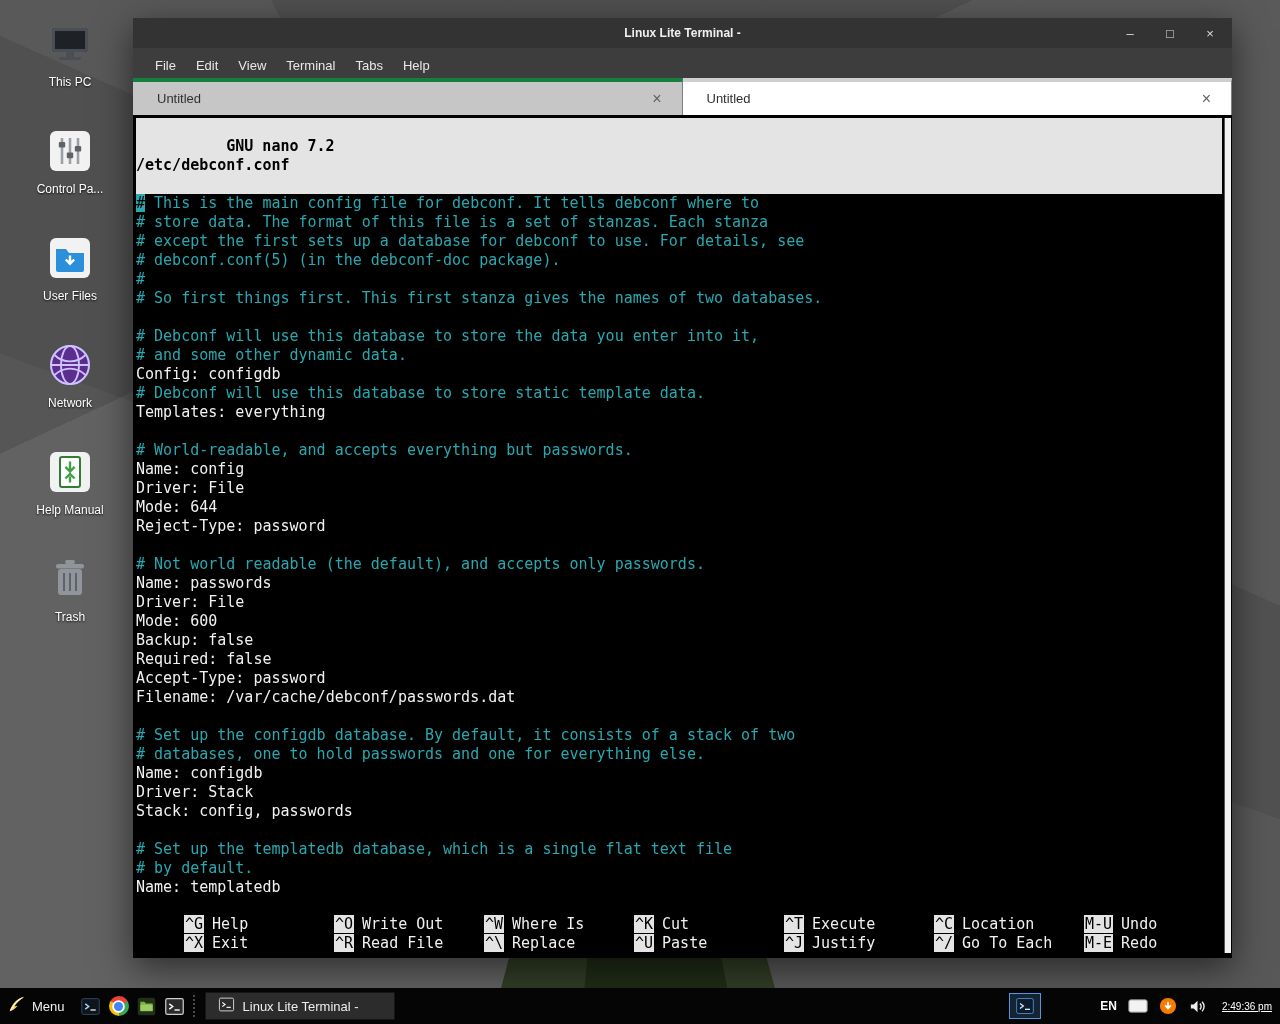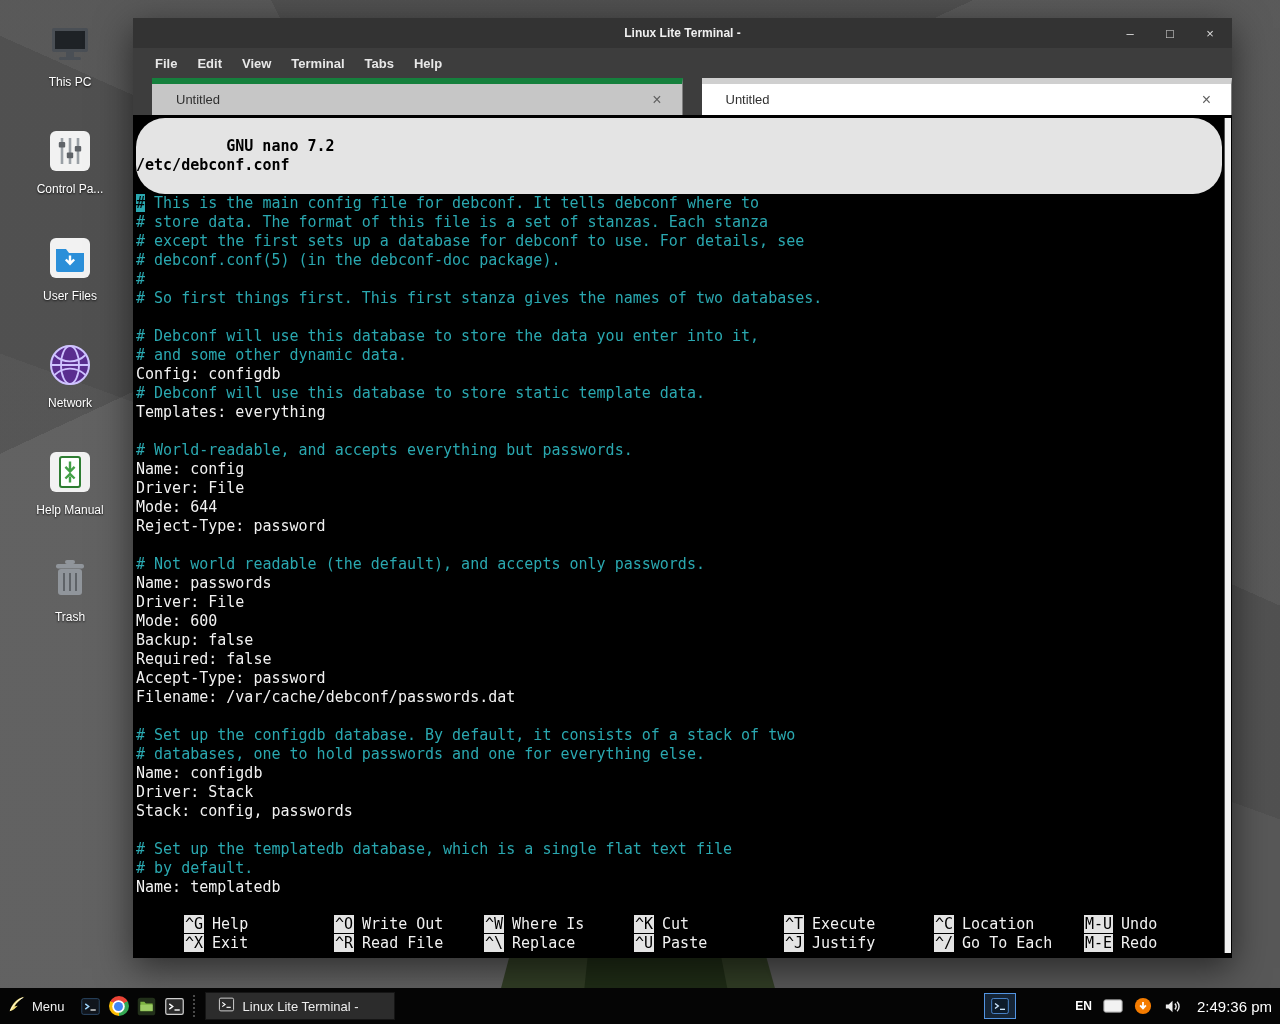--- a/index.html
+++ b/index.html
@@ -32,33 +32,33 @@
   .dicon-img svg { width:100%; height:100%; display:block; }
   .dicon-label { color:#ffffff; font-size:12px; text-shadow:0 1px 2px rgba(0,0,0,0.85); white-space:nowrap; }
 
   
   .window { position:absolute; left:133px; top:18px; width:1099px; height:940px; z-index:2;
     display:flex; flex-direction:column; box-shadow:0 10px 34px rgba(0,0,0,0.55); background:#000; }
   .titlebar { flex:0 0 30px; background:var(--titlebar-bg,#333333); display:flex; align-items:center; justify-content:center; position:relative; }
   .wtitle { color:#f0f0f0; font-size:12px; font-weight:bold; }
   .controls { position:absolute; right:14px; top:0; height:100%; display:flex; align-items:center; gap:24px; }
   .ctrl { color:#dddddd; font-size:13px; width:16px; text-align:center; line-height:1; }
-  .menubar { flex:0 0 30px; background:var(--menubar-bg,#3d3d3d); display:flex; align-items:center; padding-left:12px;font-weight:bold; }
+  .menubar { flex:0 0 30px; background:var(--menubar-bg,#3d3d3d); display:flex; align-items:flex-end; padding-left:12px; }
   .menu-item { color:#e8e8e8; font-size:13px; padding:5px 10px; }
   .tabbar { flex:0 0 37px; background:#3d3d3d; display:flex; }
-  .tab { flex:1; display:flex; align-items:center; padding:0 16px 0 24px; background:var(--tab-inactive-bg,#c6c6c6); border-right:1px solid #7f7f7f; border-top:6px solid #15803d;margin-left:19px; }
+  .tab { flex:1; display:flex; align-items:center; padding:0 16px 0 24px; background:var(--tab-inactive-bg,#c6c6c6); border-right:1px solid #7f7f7f; border-top:4px solid #15803d; }
   .tab.active { background:var(--tab-active-bg,#ffffff); border-top-color:#cfcfcf; }
   .tab-label { flex:1; color:#303030; font-size:13px; }
   .tab-close { color:#606060; font-size:16px; line-height:1; padding:2px 4px; }
 
   
   .terminal { flex:1 1 auto; background:var(--terminal-bg,#000000); position:relative;
     font-family:"DejaVu Sans Mono", monospace; font-size:15px; line-height:19px;
     display:flex; flex-direction:column; overflow:hidden; padding:3px 10px 5px 3px; }
-  .nano-header { flex:0 0 19px; background:#e4e4e4; color:#000; font-weight:bold; position:relative; white-space:pre;border-radius:29px; }
+  .nano-header { flex:0 0 19px; background:#e4e4e4; color:#000; font-weight:bold; position:relative; white-space:pre; }
   .nver { padding-left:18px; }
   .nfile { position:absolute; left:0; right:0; text-align:left; }
   .ncontent { flex:1 1 auto; overflow:hidden; }
   .nline { height:19px; white-space:pre; color:var(--fg,#f1f1f1); }
   .nline.cmt { color:var(--comment,#2aa8b0); }
   .cursor { background:var(--comment,#2aa8b0); color:#000; }
   .nshortcuts { flex:0 0 auto; margin-top:auto;margin-left:48px; }
   .srow { display:grid; grid-template-columns:repeat(7,150px); height:19px; }
   .sitem { white-space:pre; }
   .skey { background:#e4e4e4; color:#000; padding:0 1px; }
@@ -78,21 +78,21 @@
   .chrome-ball::after { content:""; position:absolute; inset:5.5px; border-radius:50%; background:#4285f4; box-shadow:0 0 0 1.8px #fff; }
   .grip { width:8px; height:22px; margin:0 4px; border-left:2px dotted #4a4a4a; }
   .taskbtn { display:flex; align-items:center; gap:8px; background:#2c2c2c; border:1px solid #151515; height:28px; padding:0 12px; min-width:190px; font-size:13px; color:#eee; }
   .taskbtn svg { width:17px; height:17px; }
   .tray { margin-left:auto; display:flex; align-items:center; gap:11px; padding-right:8px; }
   .tray-term { width:32px; height:26px; border:1px solid var(--accent-blue,#5294e2); background:rgba(82,148,226,0.22);
     display:flex; align-items:center; justify-content:center; margin-right:48px; }
   .tray-term svg { width:20px; height:20px; }
   .lang { font-size:12px; font-weight:bold; color:#fff; }
   .tray-ic svg { display:block; }
-  .clock { font-size:15px; color:#fff; padding-left:4px; }
+  .clock { font-size:10px; color:#fff; padding-left:4px;text-decoration:underline; }
 </style>
 </head>
 <body>
 
 <div class="desktop">
   <div class="green-shape"></div>
   <div class="green-shape2"></div>
 
   <div class="icons">
       <div class="dicon">

